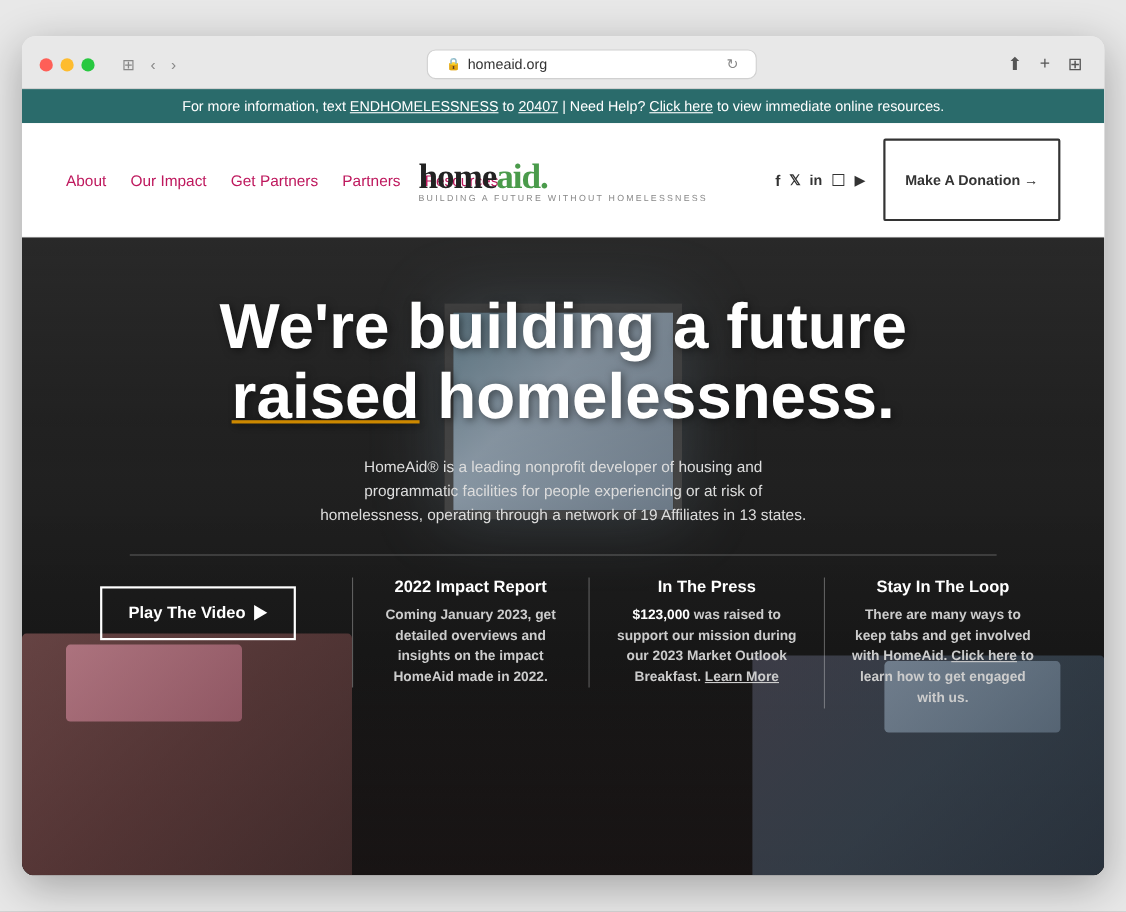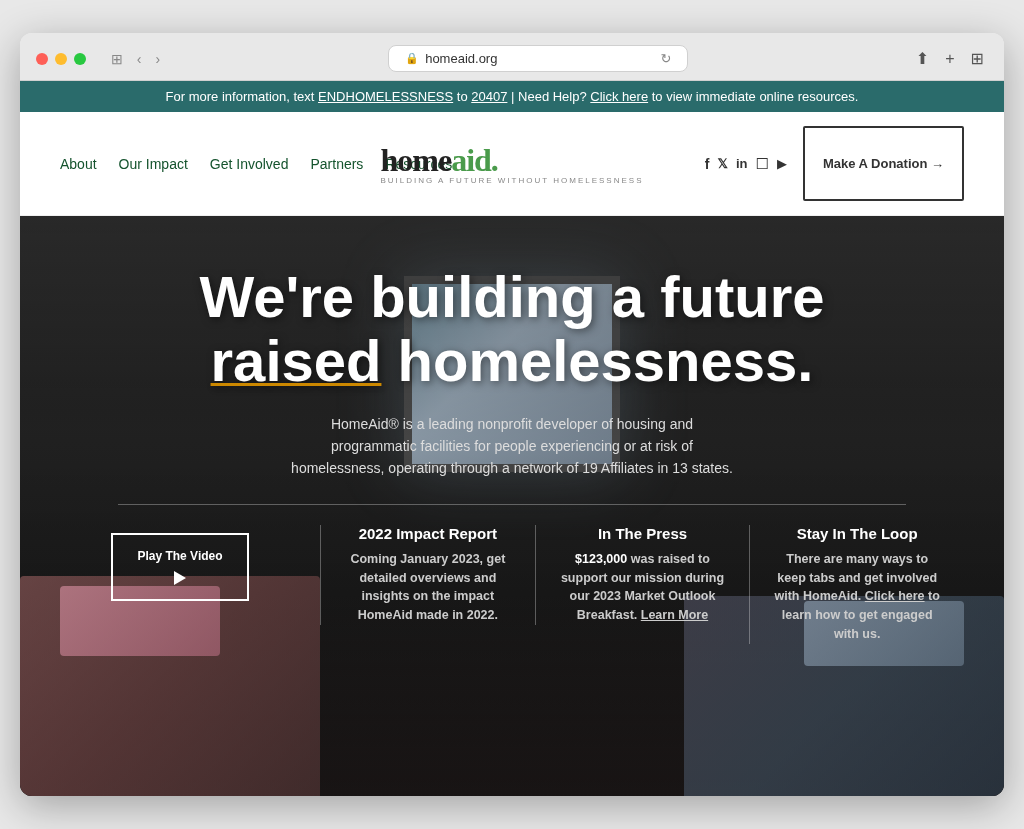--- a/index.html
+++ b/index.html
@@ -136,21 +136,21 @@
     }
 
     .nav-links {
       display: flex;
       gap: 22px;
       align-items: center;
     }
 
     .nav-link {
       font-size: 14px;
-      color: #14532d;
+      color: #be185d;
       text-decoration: none;
       font-weight: 500;
     }
 
     .logo-area {
       display: flex;
       flex-direction: column;
       align-items: flex-start;
       position: absolute;
       left: 50%;
@@ -344,25 +344,24 @@
     }
 
     .play-btn {
       display: inline-flex;
       align-items: center;
       gap: 8px;
       border: 2px solid white;
       background: transparent;
       color: white;
       padding: 14px 24px;
-      font-size: 12px;
+      font-size: 15px;
       font-weight: 600;
       cursor: pointer;
       margin-top: 8px;
-      flex-direction: column;
     }
 
     .play-triangle {
       width: 0;
       height: 0;
       border-top: 7px solid transparent;
       border-bottom: 7px solid transparent;
       border-left: 12px solid white;
       display: inline-block;
     }
@@ -408,21 +407,21 @@
       <span>Need Help?</span>
       <a>Click here</a>
       <span> to view immediate online resources.</span>
     </div>
 
     <div class="header" style="position:relative;">
 
       <nav class="nav-links">
         <a class="nav-link">About</a>
         <a class="nav-link">Our Impact</a>
-        <a class="nav-link">Get Involved</a>
+        <a class="nav-link">Get Partners</a>
         <a class="nav-link">Partners</a>
         <a class="nav-link">Resources</a>
       </nav>
 
       <div class="logo-area">
         <div class="logo-text">
           <span class="home">home</span><span class="aid">aid</span><span style="color:#4a9b4b;">.</span>
         </div>
         <div class="logo-tagline">BUILDING A FUTURE WITHOUT HOMELESSNESS</div>
       </div>

